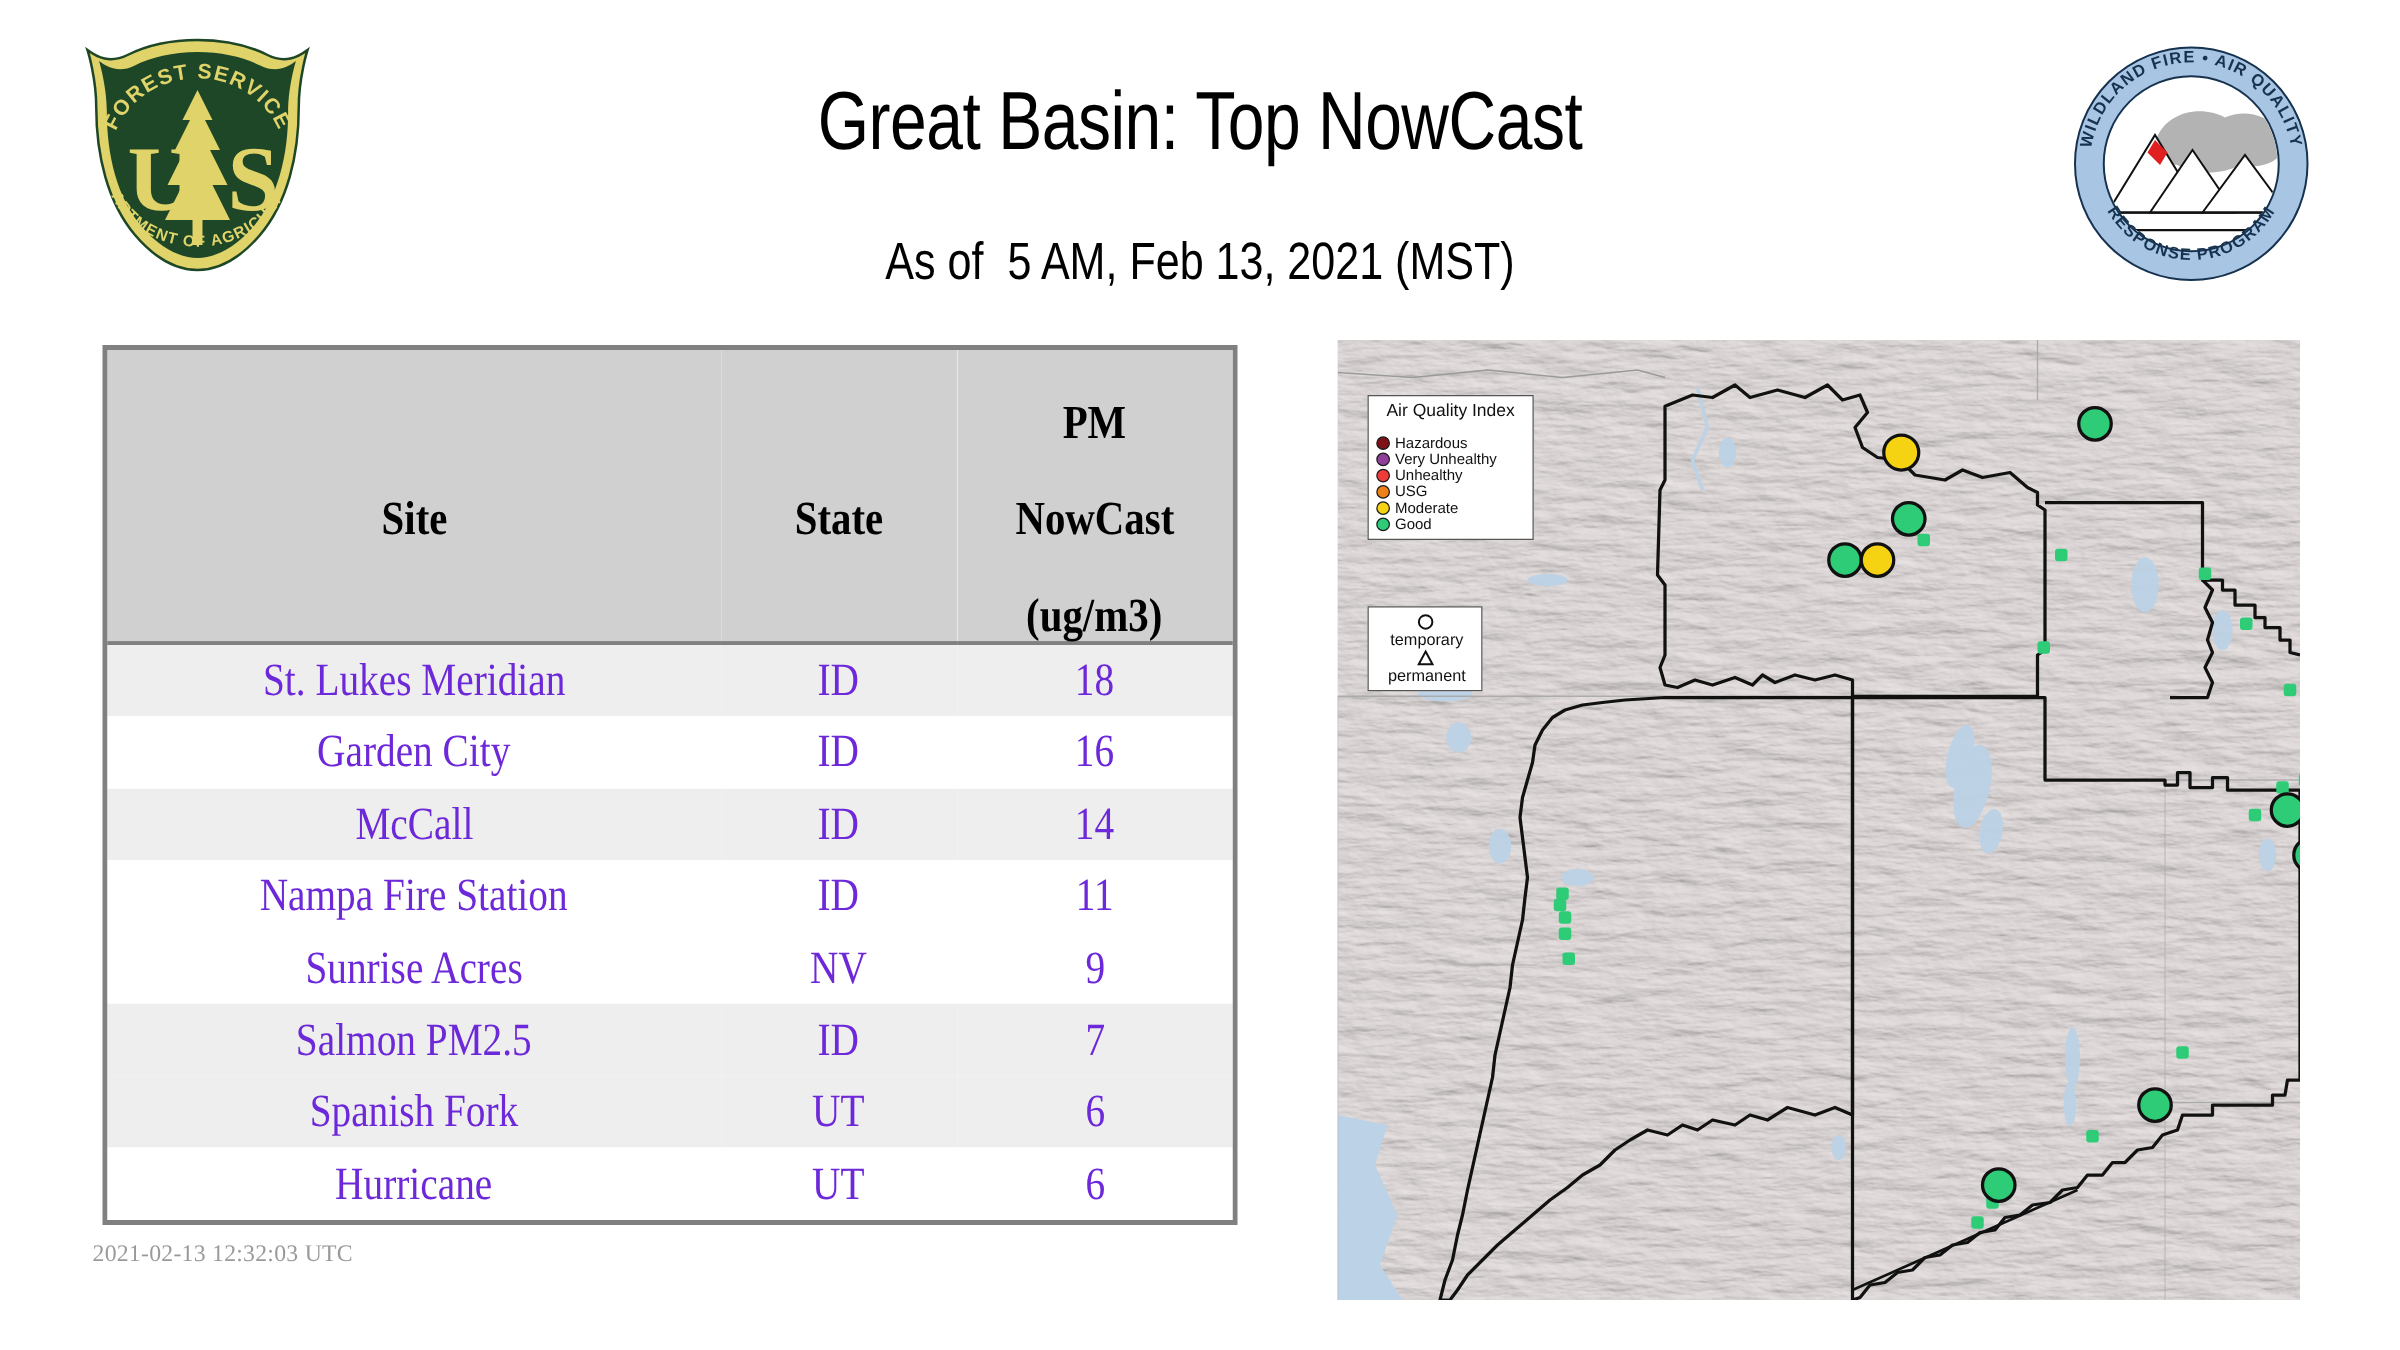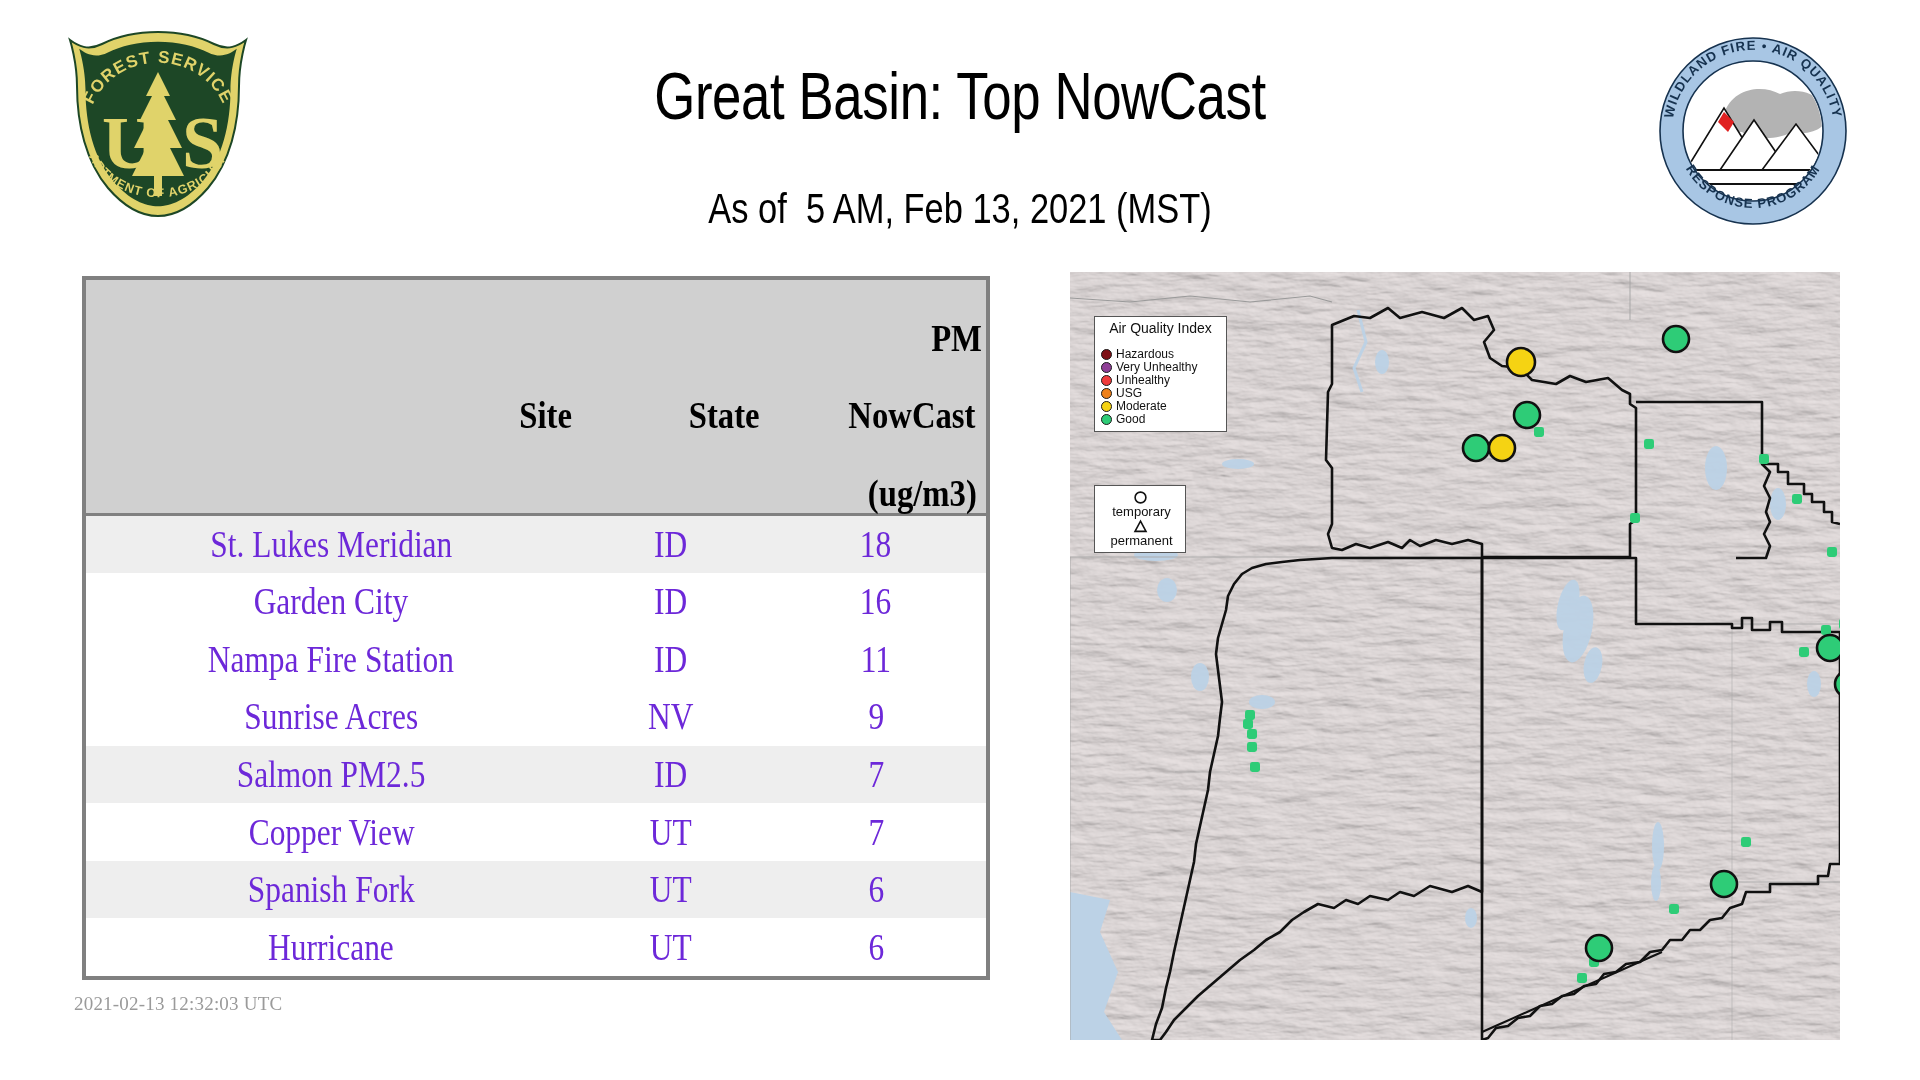--- a/index.html
+++ b/index.html
@@ -87,21 +87,21 @@
   table#nowcast-table col.c-state { width: 21.0%; }
   table#nowcast-table col.c-pm    { width: 24.5%; }
 
   table#nowcast-table thead th {
     background: #d0d0d0;
     color: #000;
     font-family: "Liberation Serif", serif;
     font-weight: bold;
     font-size: 38px;
     line-height: 1.02;
-    text-align: right;
+    text-align: center;
     vertical-align: middle;
     padding: 0;
     height: 126px;
     border-bottom: 3px solid #808080;
     transform: scaleX(1);
     white-space: pre-line;
   }
   table#nowcast-table thead th span.hdr {
     display: inline-block;
     transform: scaleX(0.86);
@@ -319,38 +319,38 @@
         <tr class="odd">
           <td><span class="cell">St. Lukes Meridian</span></td>
           <td><span class="cell">ID</span></td>
           <td><span class="cell">18</span></td>
         </tr>
         <tr class="even">
           <td><span class="cell">Garden City</span></td>
           <td><span class="cell">ID</span></td>
           <td><span class="cell">16</span></td>
         </tr>
+        <tr class="odd">
+          <td><span class="cell">McCall</span></td>
+          <td><span class="cell">ID</span></td>
+          <td><span class="cell">14</span></td>
+        </tr>
         <tr class="even">
           <td><span class="cell">Nampa Fire Station</span></td>
           <td><span class="cell">ID</span></td>
           <td><span class="cell">11</span></td>
         </tr>
         <tr class="even">
           <td><span class="cell">Sunrise Acres</span></td>
           <td><span class="cell">NV</span></td>
           <td><span class="cell">9</span></td>
         </tr>
         <tr class="odd">
           <td><span class="cell">Salmon PM2.5</span></td>
           <td><span class="cell">ID</span></td>
-          <td><span class="cell">7</span></td>
-        </tr>
-        <tr class="even">
-          <td><span class="cell">Copper View</span></td>
-          <td><span class="cell">UT</span></td>
           <td><span class="cell">7</span></td>
         </tr>
         <tr class="odd">
           <td><span class="cell">Spanish Fork</span></td>
           <td><span class="cell">UT</span></td>
           <td><span class="cell">6</span></td>
         </tr>
         <tr class="even">
           <td><span class="cell">Hurricane</span></td>
           <td><span class="cell">UT</span></td>

